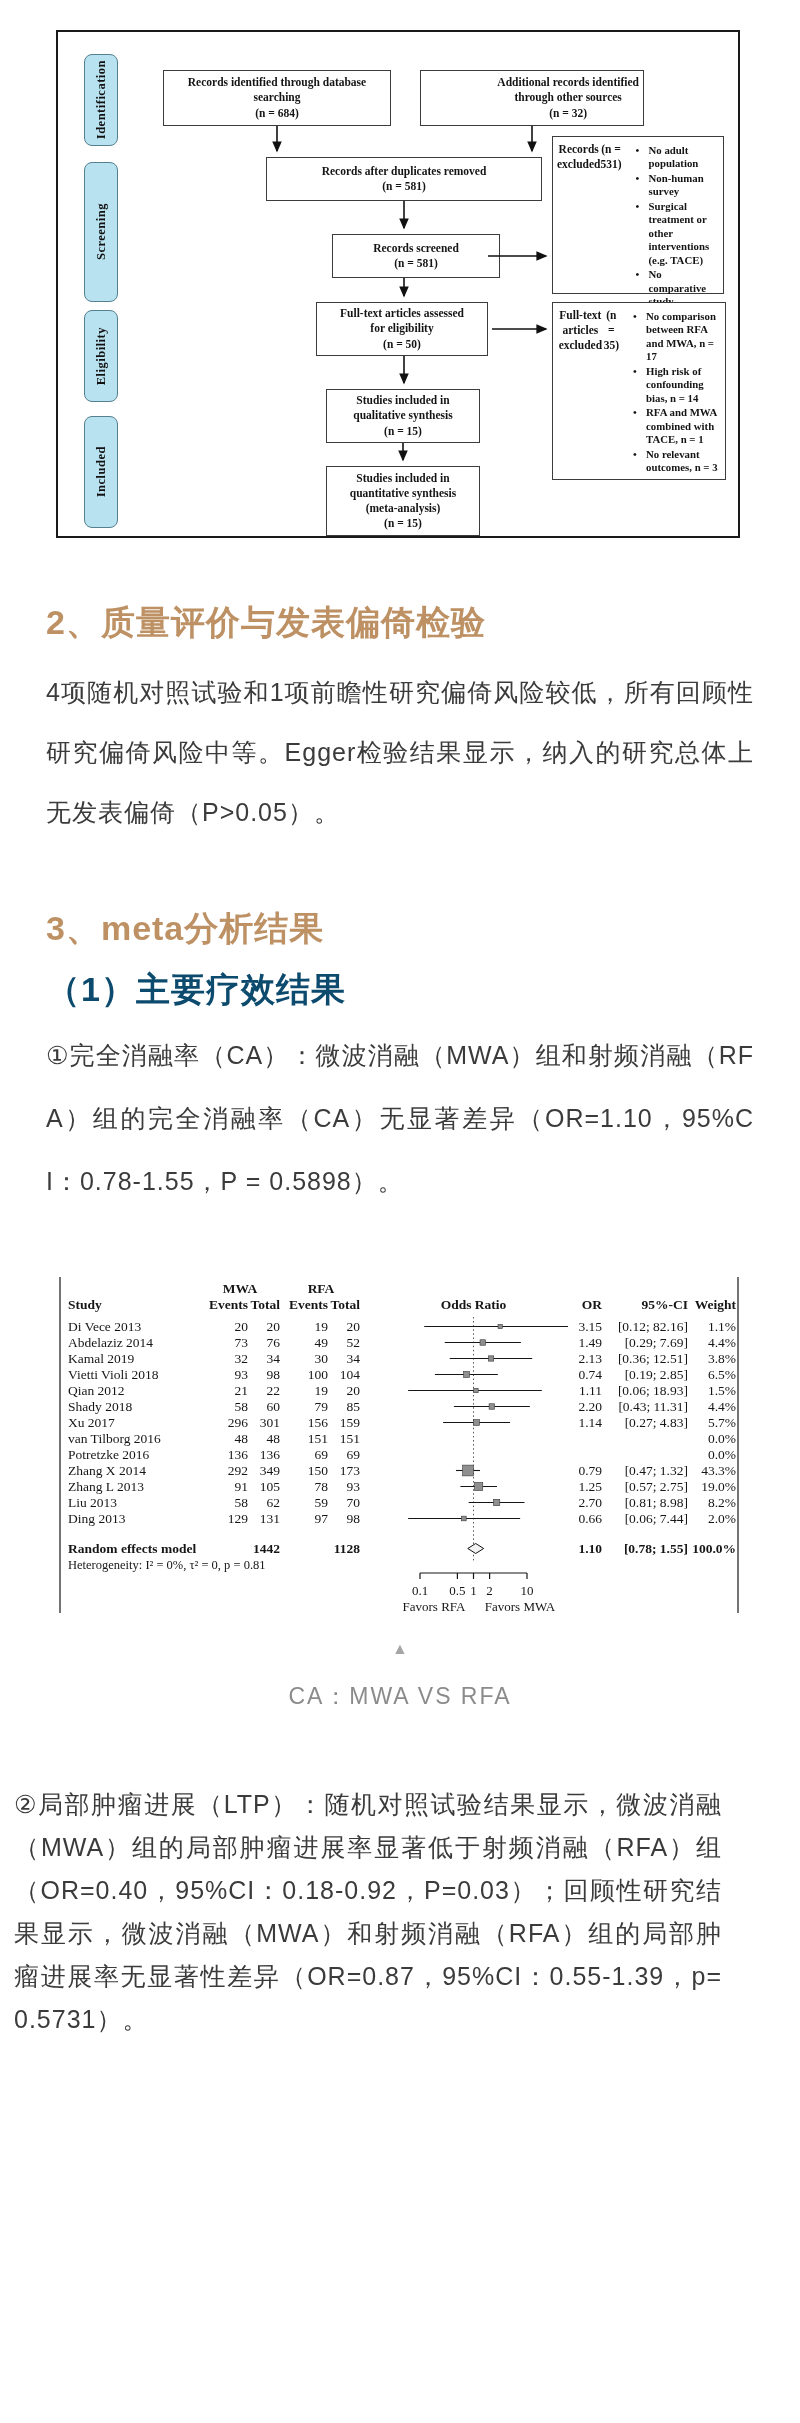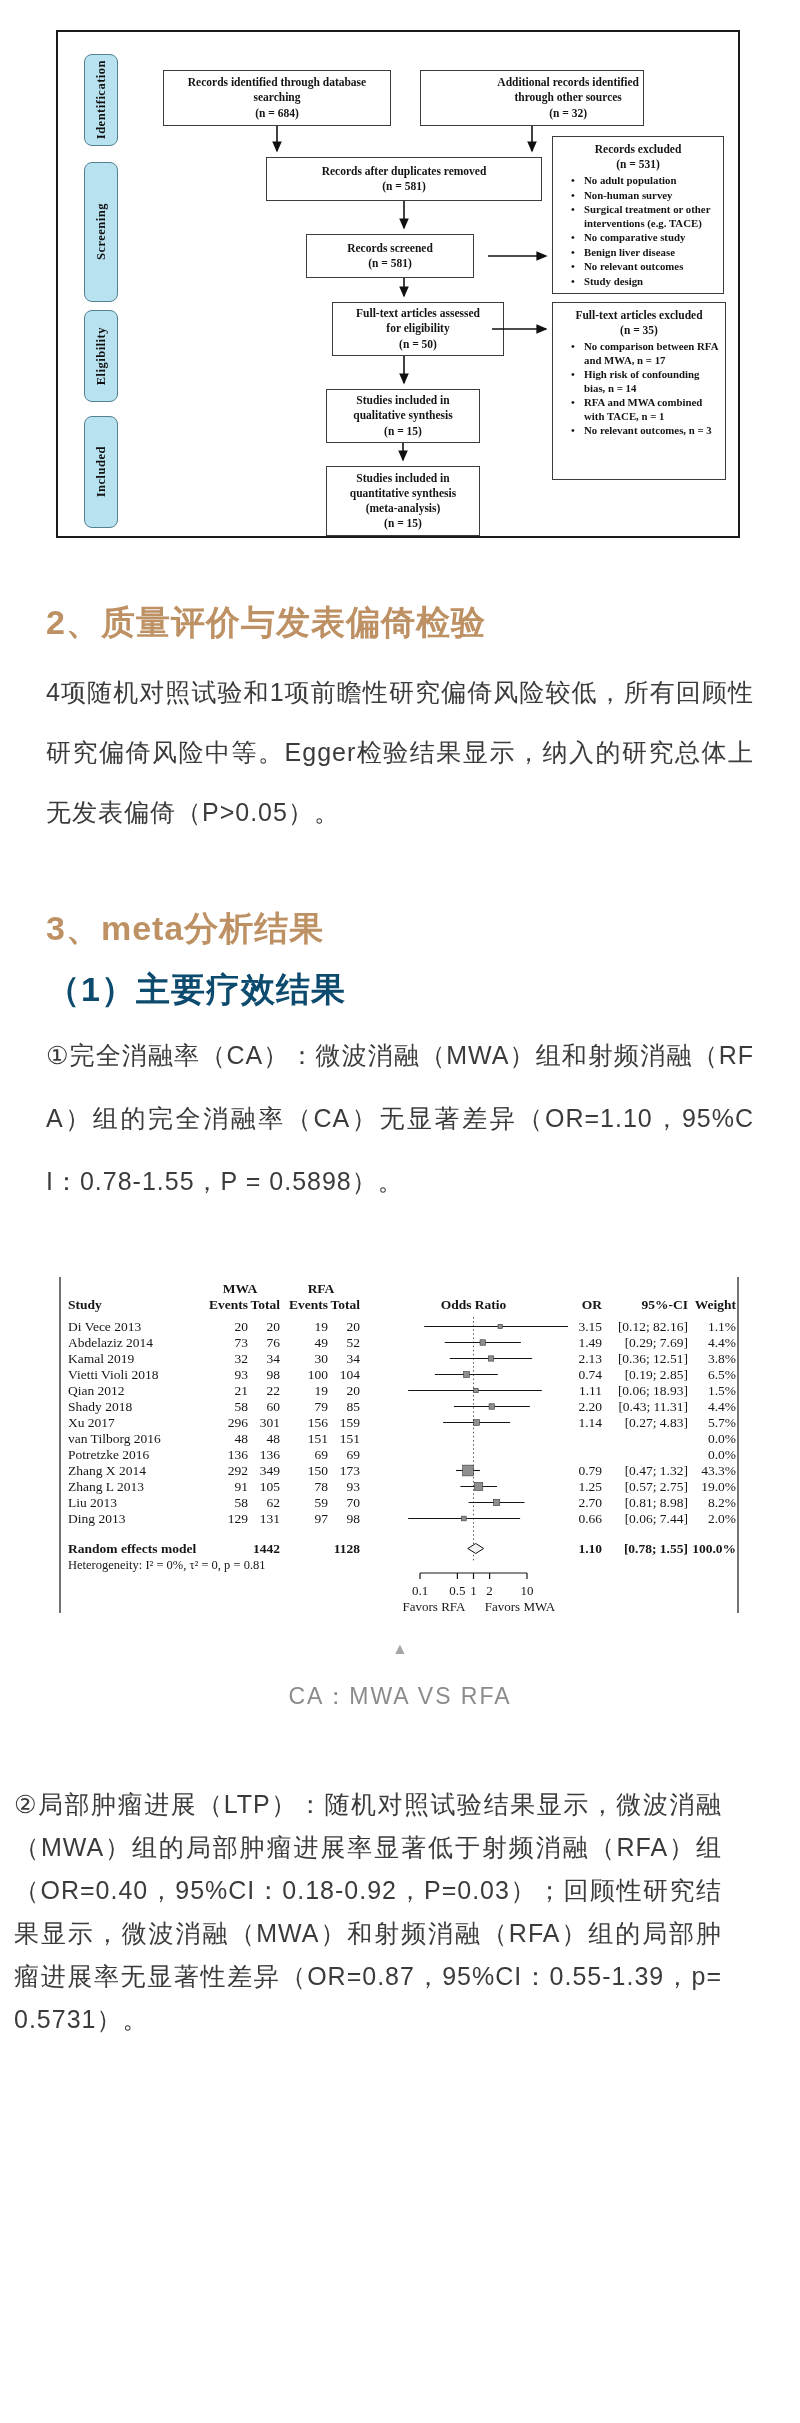--- a/index.html
+++ b/index.html
@@ -4,21 +4,21 @@
 <style>
   html,body{margin:0;padding:0;background:#ffffff;}
   body{width:800px;height:2423px;overflow:hidden;font-family:"Liberation Sans","DejaVu Sans",sans-serif;position:relative;}
 
   
   .flow-card{position:relative;margin:30px 0 0 56px;width:684px;height:508px;border:2px solid #1a1a1a;background:#fff;box-sizing:border-box;}
   .stage-label{position:absolute;left:26px;width:34px;border:1.5px solid #55808f;background:#b9e2f0;border-radius:8px;display:flex;align-items:center;justify-content:center;box-sizing:border-box;}
   .stage-label span{writing-mode:vertical-rl;transform:rotate(180deg);font:700 12.5px "Liberation Serif","DejaVu Serif",serif;color:#111;letter-spacing:.5px;}
   .fbox{position:absolute;border:1px solid #3c3c3c;background:#fff;box-sizing:border-box;display:flex;align-items:center;justify-content:center;text-align:center;color:#141414;font:700 11.5px/1.32 "Liberation Serif","DejaVu Serif",serif;padding:14px 4px;}
   .fbox .pre{white-space:pre-line;}
-  .xbox{flex-direction:column;justify-content:flex-start;padding-top:5px;align-items:stretch;}
+  .xbox{flex-direction:row;justify-content:flex-start;padding-top:5px;align-items:stretch;}
   .xbox .xtitle,.xbox .xcount{text-align:center;}
   .xbox ul{margin:2px 0 0;padding:0 3px 0 14px;text-align:left;font:700 10.8px/1.25 "Liberation Serif","DejaVu Serif",serif;}
   .xbox li{list-style:none;position:relative;padding-left:13px;margin:0 0 1px;}
   .xbox li::before{content:"\2022";position:absolute;left:0;top:0;}
   .arrows{position:absolute;left:0;top:0;width:684px;height:508px;}
 
   
   .sec-heading{margin:62px 46px 0;font-size:34px;line-height:44px;font-weight:700;color:#bd9164;letter-spacing:1px;}
   .sub-heading{margin:14px 46px 0;font-size:34px;line-height:50px;font-weight:700;color:#0c4a6e;letter-spacing:1px;}
   .para{margin:18px 46px 0;width:708px;box-sizing:border-box;font-size:25px;color:#3b3b3b;text-align:justify;letter-spacing:1px;word-break:break-all;}
@@ -72,25 +72,25 @@
         <li>No adult population</li>
         <li>Non-human survey</li>
         <li>Surgical treatment or other interventions (e.g. TACE)</li>
         <li>No comparative study</li>
         <li>Benign liver disease</li>
         <li>No relevant outcomes</li>
         <li>Study design</li>
       </ul>
   </div>
 
-  <div class="fbox" style="left:248px;top:202px;width:168px;height:44px;">
+  <div class="fbox" style="left:274px;top:202px;width:168px;height:44px;">
       <span class="pre">Records screened
 (n = 581)</span>
     </div>
-  <div class="fbox" style="left:274px;top:270px;width:172px;height:54px;">
+  <div class="fbox" style="left:258px;top:270px;width:172px;height:54px;">
       <span class="pre">Full-text articles assessed
 for eligibility
 (n = 50)</span>
     </div>
 
   <div class="fbox xbox" style="left:494px;top:270px;width:174px;height:178px;">
     <div class="xtitle">Full-text articles excluded</div>
     <div class="xcount">(n = 35)</div>
     <ul>
         <li>No comparison between RFA and MWA, n = 17</li>

